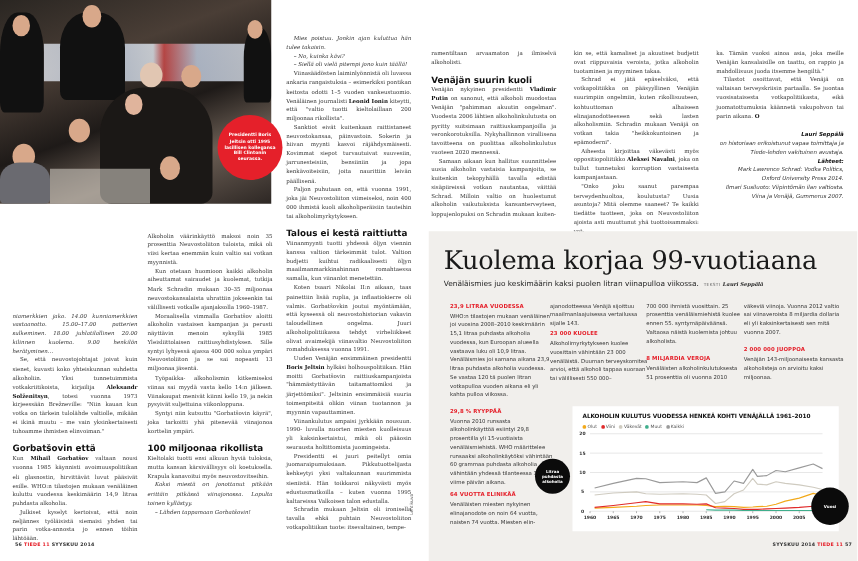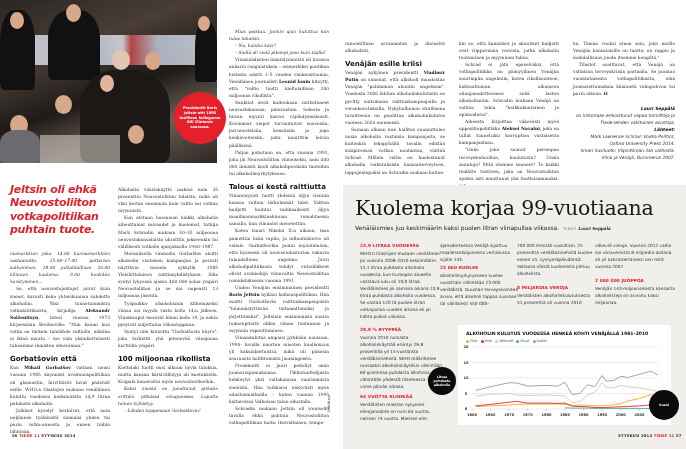--- a/index.html
+++ b/index.html
@@ -63,21 +63,20 @@
     <div class="face" style="left:100px;top:75px;width:14px;height:17px;background:#e0b49c;"></div>
     <div class="face" style="left:10px;top:115px;width:18px;height:20px;"></div>
     <div class="face" style="left:128px;top:125px;width:16px;height:19px;"></div>
     <div class="fig" style="left:0;top:130px;width:40px;height:33px;background:#6a6a70;"></div>
     <div class="table-cloth"></div>
   </div>
   <div class="red-badge">
       <span>Presidentti Boris Jeltsin otti 1995 lasillisen kollegansa Bill Clintonin seurassa.</span>
     </div>
 
-  <div class="pullquote">Jeltsin oli ehkä Neuvostoliiton votkapolitiikan puhtain tuote.</div>
 
   <div class="col" style="left:10px;top:250px;width:100px;">
     <p class="noindent it">niamerkkien jako. 14.00 kunniamerkkien vastaanotto. 15.00–17.00 patterien sulkeminen. 18.00 juhlatilallinen 20.00 kilinnen kuolema. 9.00 henkilön herätyminen…</p>
     <p><span>Se, että neuvostojohtajat joivat kuin sienet, kuvasti koko yhteiskunnan suhdetta alkoholiin. Yksi tunnetuimmista votkakriitikoista, kirjailija </span><b>Aleksandr Solženitsyn</b><span>, totesi vuonna 1973 kirjeessään Brežneville: "Niin kauan kun votka on tärkein tulolähde valtiolle, mikään ei ikinä muutu – me vain yksinkertaisesti tuhoamme ihmisten elinvoiman."</span></p>
     <h3>Gorbatšovin että</h3>
     <p class="noindent"><span>Kun </span><b>Mihail Gorbatšov</b><span> valtaan nousi vuonna 1985 käynnisti avoimuuspolitiikan eli glasnostin, hirvittävät luvut pääsivät esille. WHO:n tilastojen mukaan venäläinen kuluttu vuodessa keskimäärin 14,9 litraa puhdasta alkoholia.</span></p>
     <p>Julkiset kyselyt kertoivat, että noin neljännes työläisistä siemaisi yhden tai parin votka-annosta jo ennen töihin lähtöään.</p>
   </div>
 
   <div class="col" style="left:118px;top:186px;width:100px;">
@@ -112,21 +111,21 @@
 
   <div class="folio" style="left:12px;top:433px;">
     <span>56</span> <span class="red">TIEDE 11</span> <span>SYYSKUU 2014</span>
   </div>
 </div>
 
 <div class="page-right"></div>
 
 <div class="col" style="left:345px;top:40px;width:100px;">
   <p class="noindent">ramentiltaan arvaamaton ja ilmiselvä alkoholisti.</p>
-  <h3>Venäjän esille kriisi</h3>
+  <h3>Venäjän suurin kuoli</h3>
   <p class="noindent"><span>Venäjän nykyinen presidentti </span><b>Vladimir Putin</b><span> on sanonut, että alkoholi muodostaa Venäjän "pahimman akuutin ongelman". Vuodesta 2006 lähtien alkoholinkulutusta on pyritty suitsimaan raittiuskampanjoilla ja veronkorotuksilla. Nykyhallinnon virallisena tavoitteena on puolittaa alkoholinkulutus vuoteen 2020 mennessä.</span></p>
   <p>Samaan aikaan kun hallitus suunnittelee uusia alkoholin vastaisia kampanjoita, se kuitenkin tekopyhällä tavalla edistää sisäpiireissä votkan nautantaa, väittää Schrad. Milloin valtio on huolestunut alkoholin vaikutuksista kansanterveyteen, loppujenlopuksi on Schradin mukaan kuiten-</p>
 </div>
 
 <div class="col" style="left:459px;top:40px;width:100px;">
   <p class="noindent">kin se, että kamaliset ja akuutiset budjetit ovat riippuvaisia veroista, jotka alkoholin tuotaminen ja myyminen takaa.</p>
   <p>Schrad ei jätä epäselväksi, että votkapolitiikka on pääsyyllinen Venäjän suurimpiin ongelmiin, kuten rikollisuuteen, kohtuuttoman alhaiseen elinajanodotteeseen sekä lasten alkoholismiin. Schradin mukaan Venäjä on votkan takia "heikkokuntoinen ja epämoderni".</p>
   <p><span>Aiheesta kirjoittaa väkevästi myös oppositiopoliitikko </span><b>Aleksei Navalni</b><span>, joka on tullut tunnetuksi korruption vastaisesta kampanjastaan.</span></p>
   <p>"Onko joku saanut parempaa terveydenhuoltoa, koulutusta? Uusia asuntoja? Mitä olemme saaneet? Te kaikki tiedätte tuotteen, joka on Neuvostoliiton ajoista asti muuttunut yhä tuottoisammaksi: vot-</p>
 </div>

